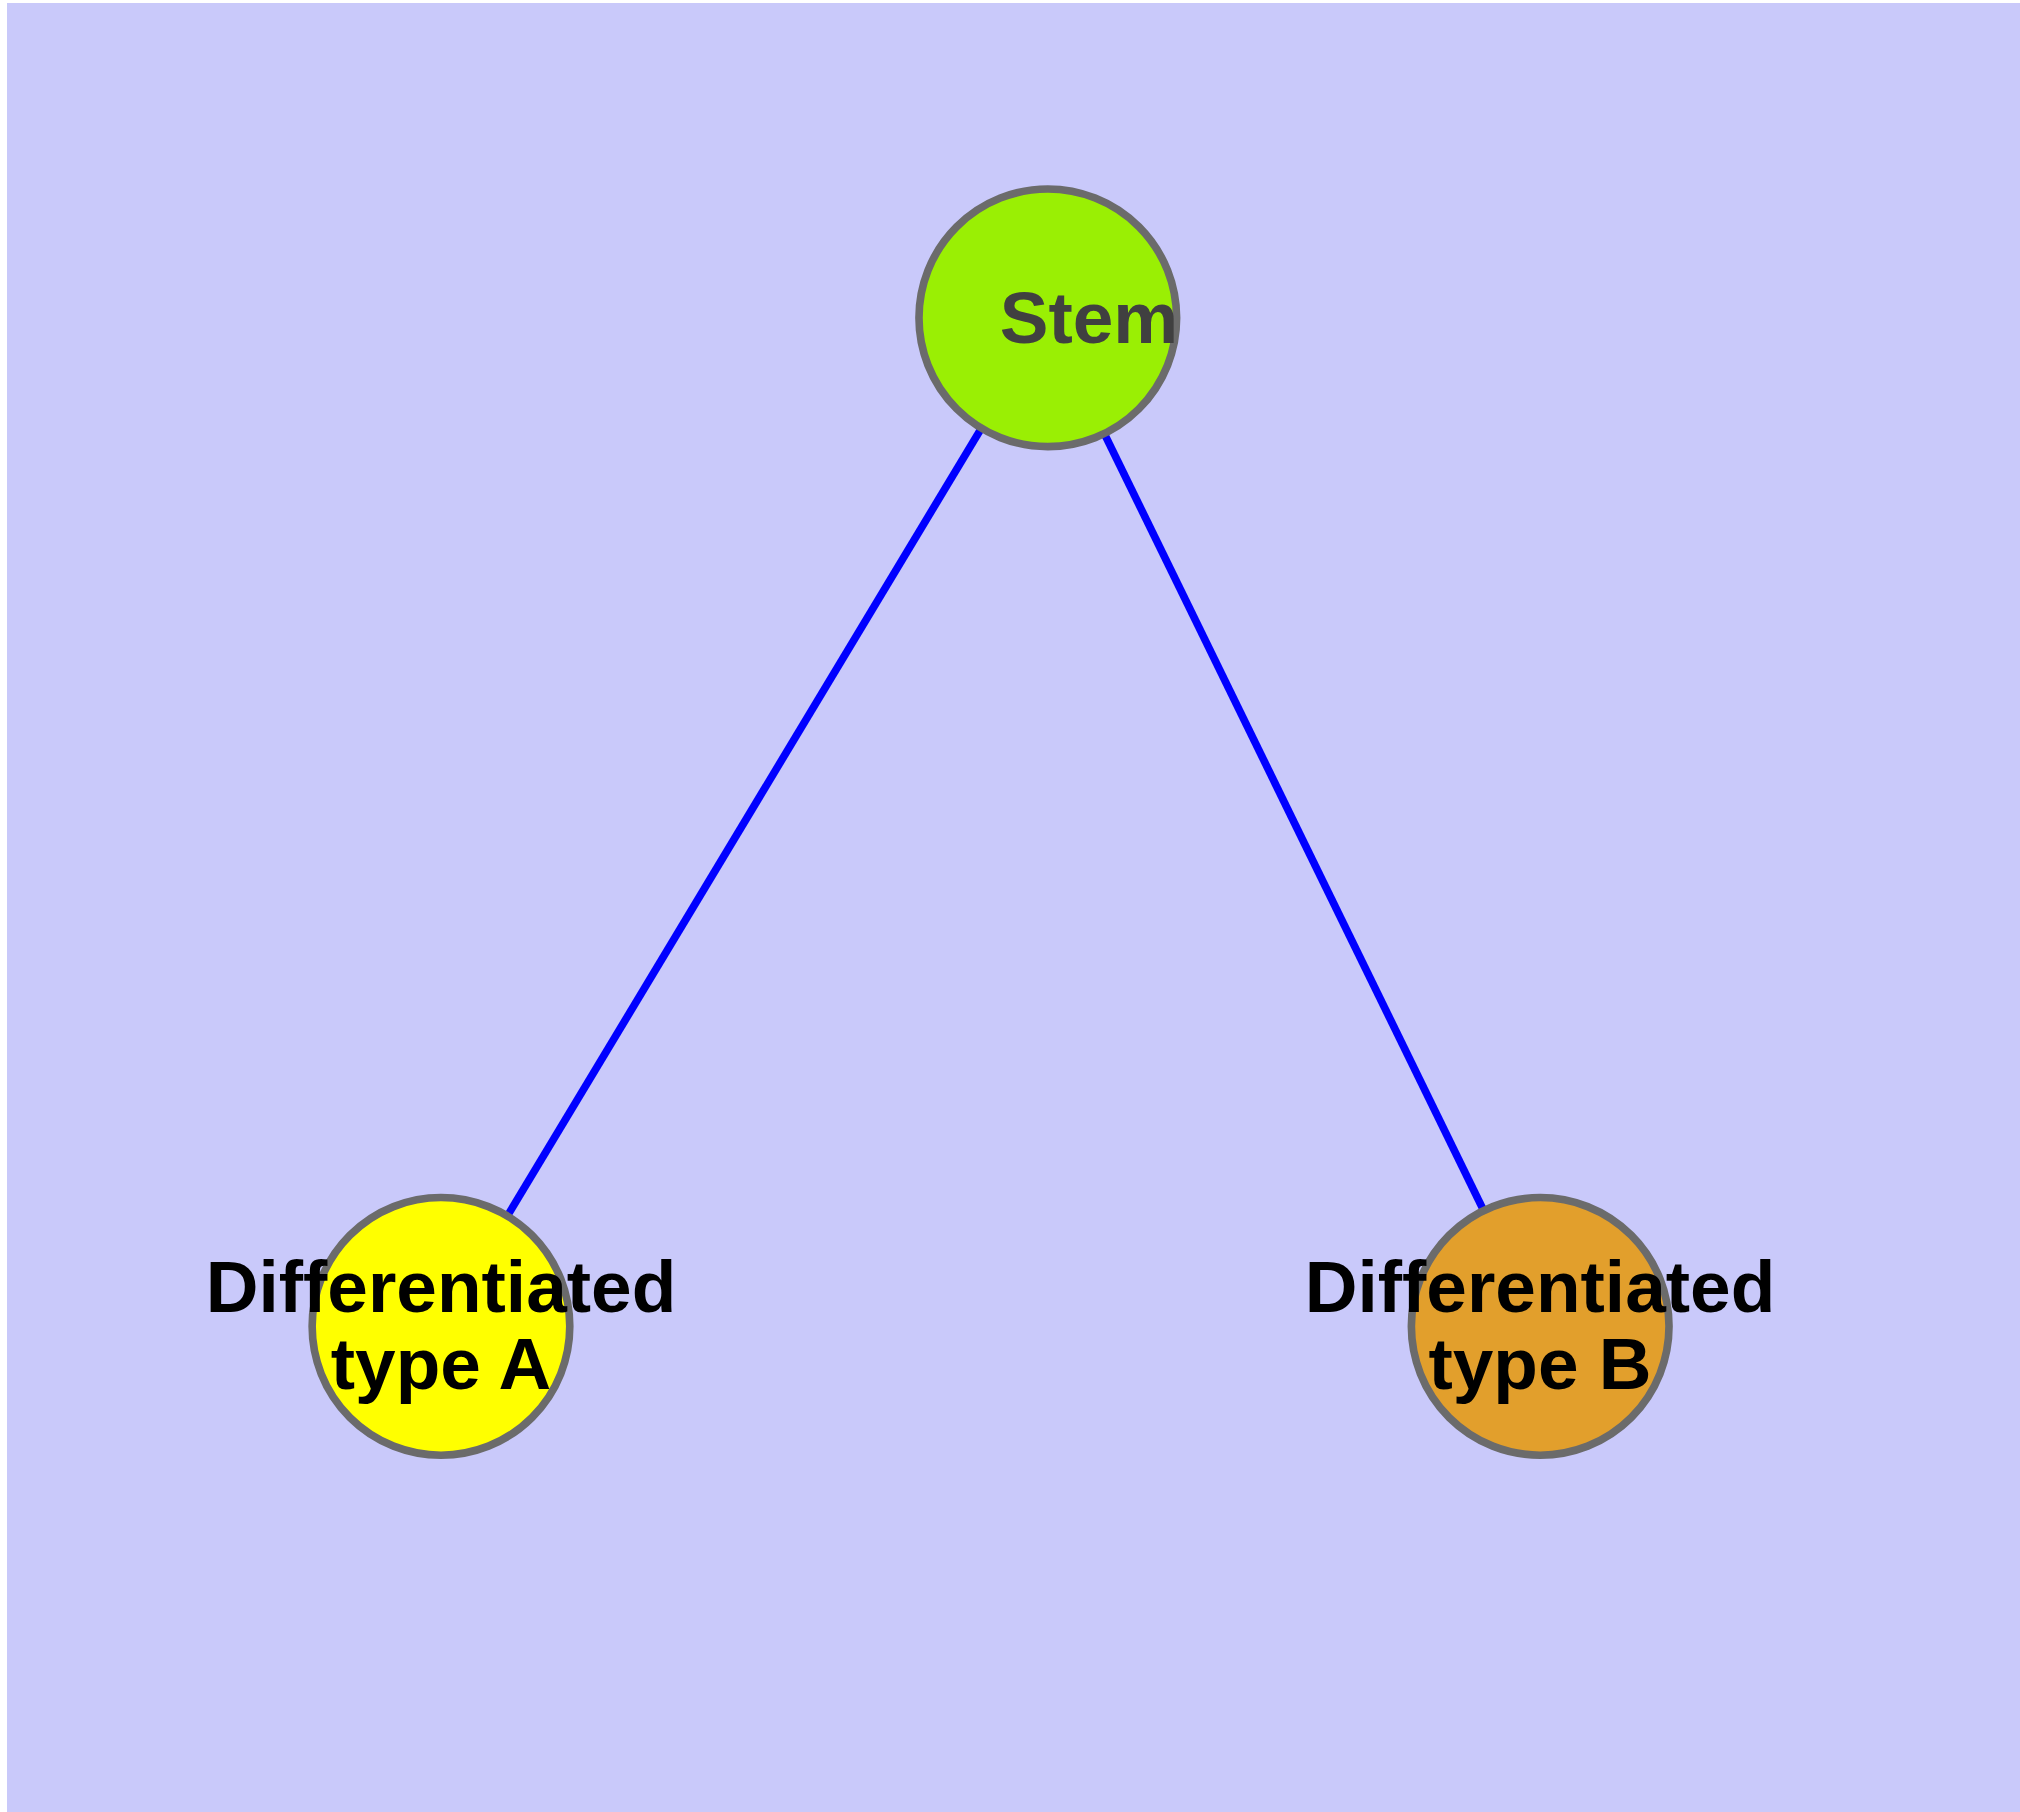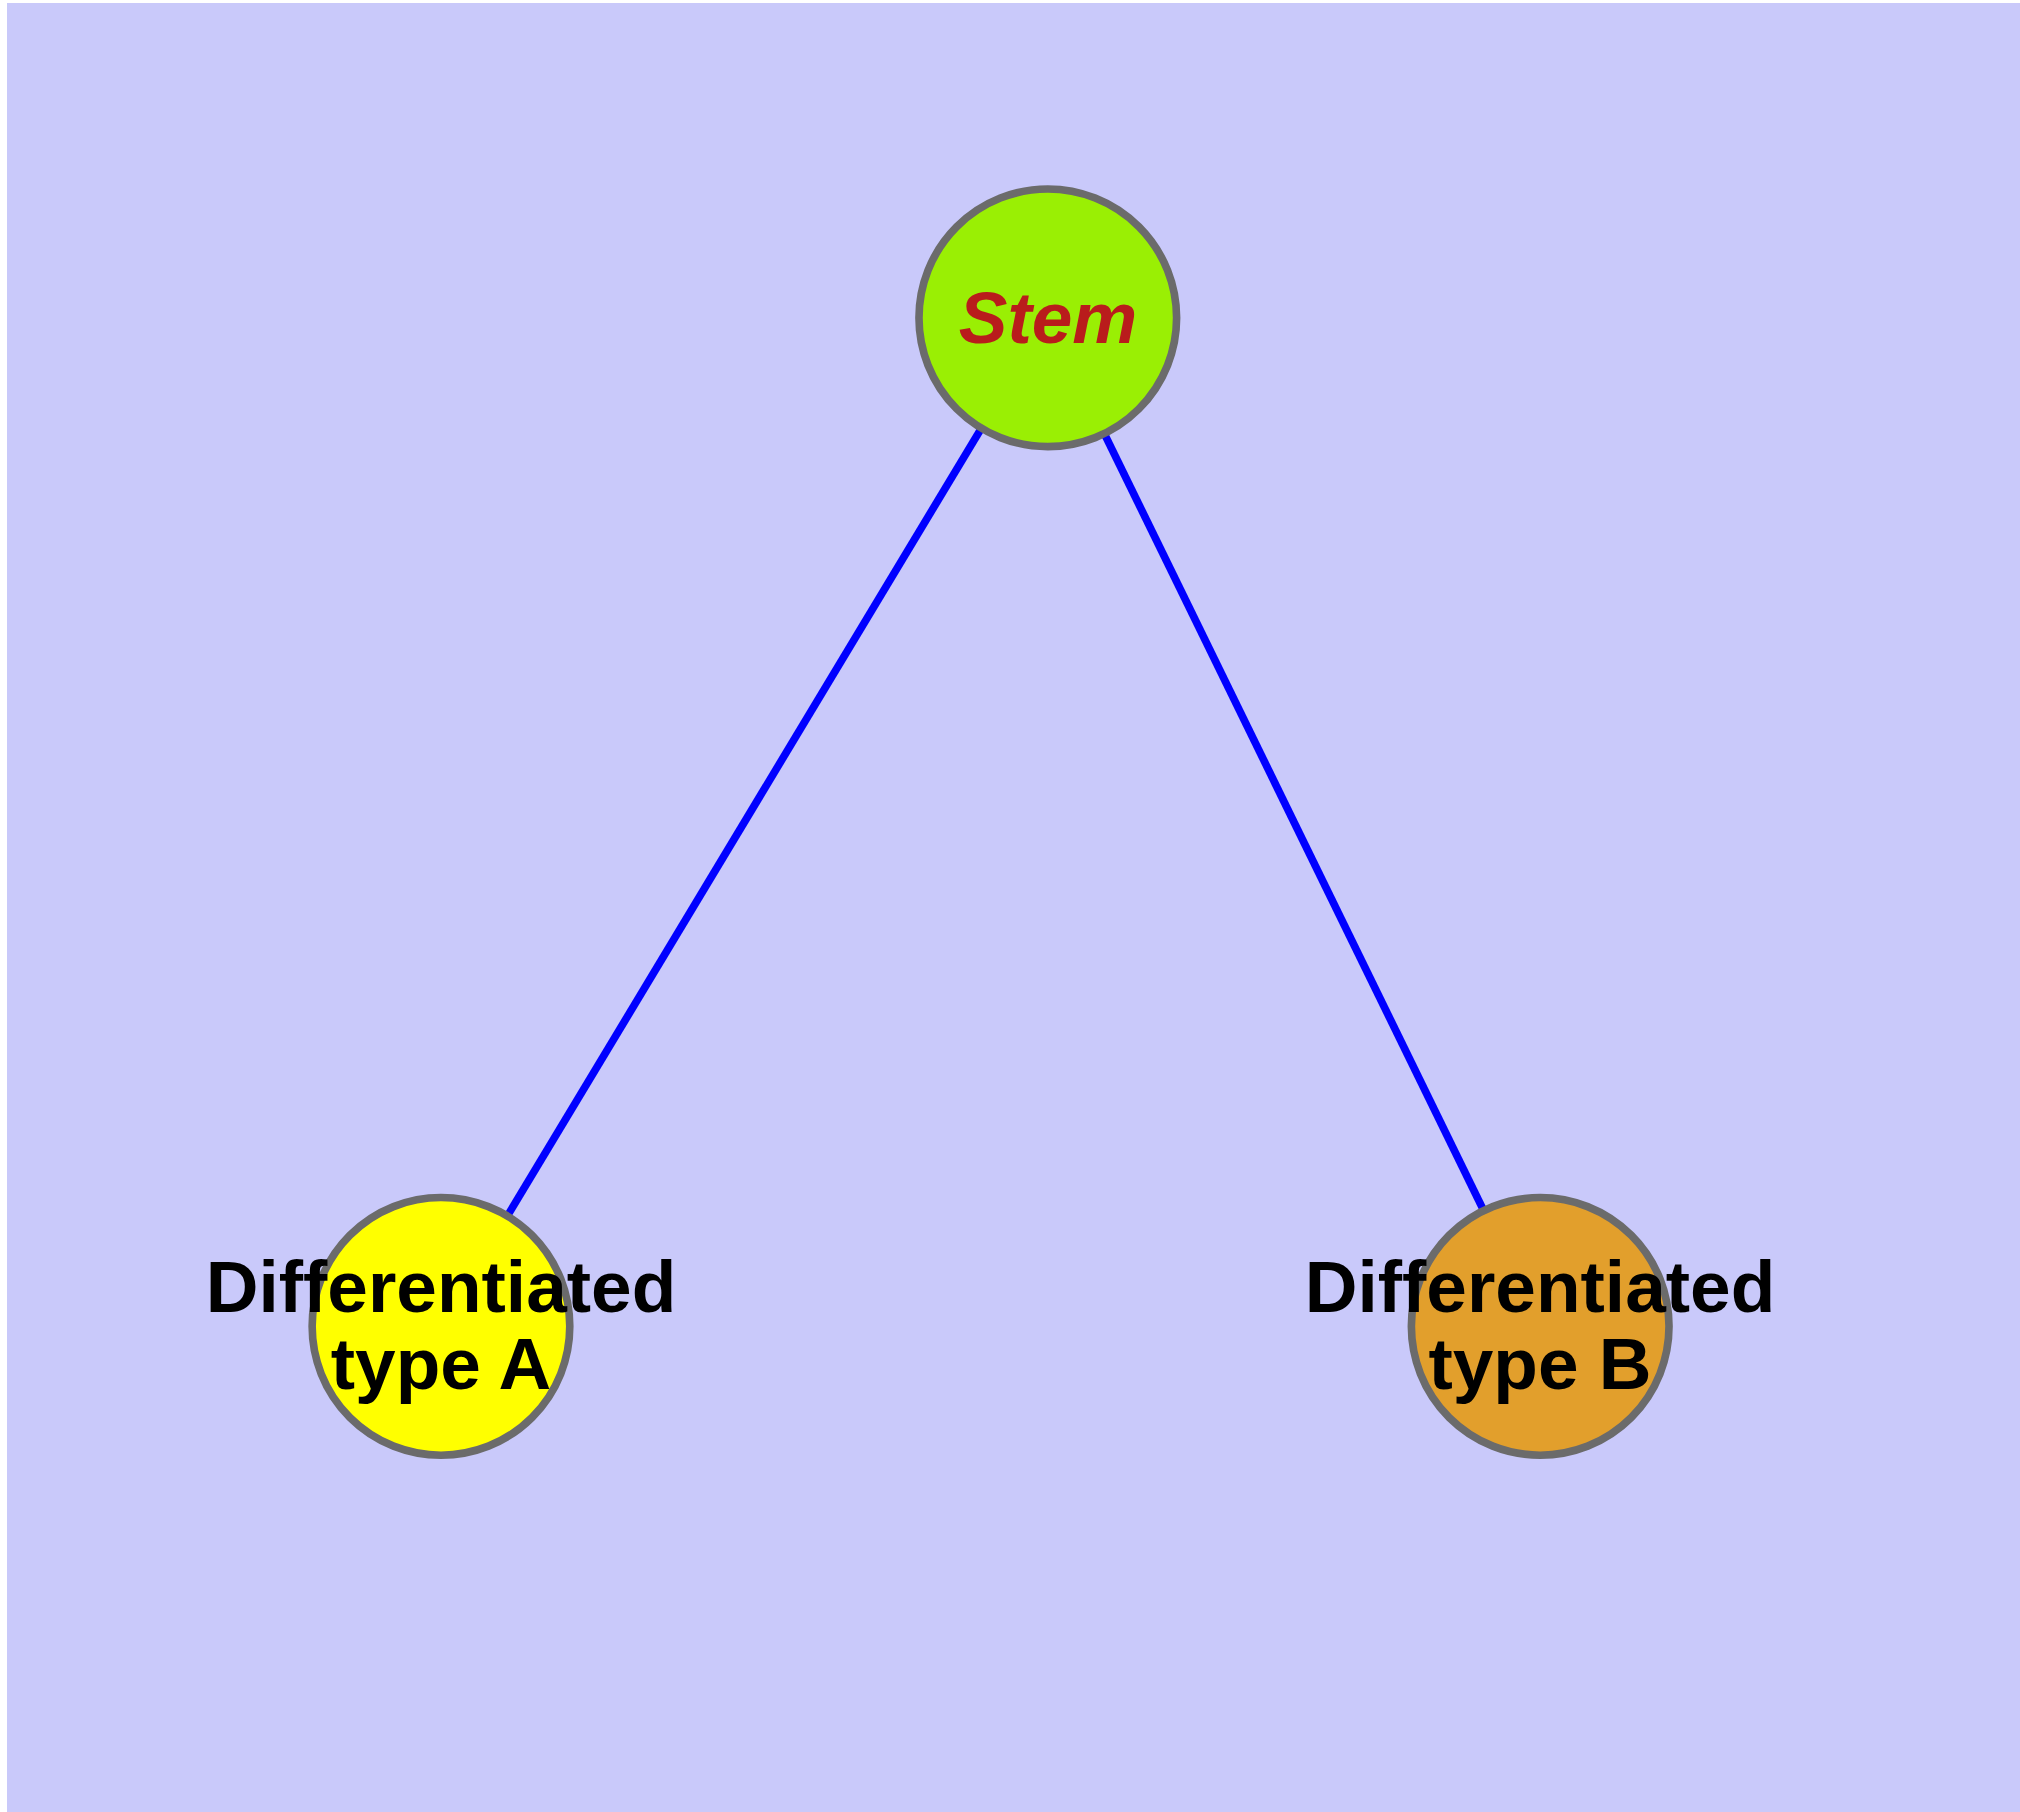--- a/index.html
+++ b/index.html
@@ -55,19 +55,19 @@
       <line id="edge-0" x1="1236" y1="375" x2="520" y2="1565" stroke="#0000ff" stroke-width="9"></line>
       <line id="edge-1" x1="1236" y1="375" x2="1817" y2="1565" stroke="#0000ff" stroke-width="9"></line>
     </g>
     <g id="nodes-layer">
       <circle id="node-0" cx="1236" cy="375" r="152" fill="#9aef04" stroke="#6b6b6b" stroke-width="9"></circle>
       <circle id="node-1" cx="520" cy="1565" r="152" fill="#ffff00" stroke="#6b6b6b" stroke-width="9"></circle>
       <circle id="node-2" cx="1817" cy="1565" r="152" fill="#e29f2c" stroke="#6b6b6b" stroke-width="9"></circle>
     </g>
   </svg>
 
-  <div class="node-label label-stem" id="label-0" style="left: 1048px; top: 318px; color: #b91c1c; font-style: italic;">Stem</div>
+  <div class="node-label label-stem" id="label-0" style="left: 1089px; top: 318px; color: #404040;">Stem</div>
   <div class="node-label label-typeA" id="label-1" style="left: 441px; top: 1326px; color: rgb(0, 0, 0);">Differentiated
 type A</div>
   <div class="node-label label-typeB" id="label-2" style="left: 1540px; top: 1326px; color: rgb(0, 0, 0);">Differentiated
 type B</div>
 </div>
 
 
 </body></html>

